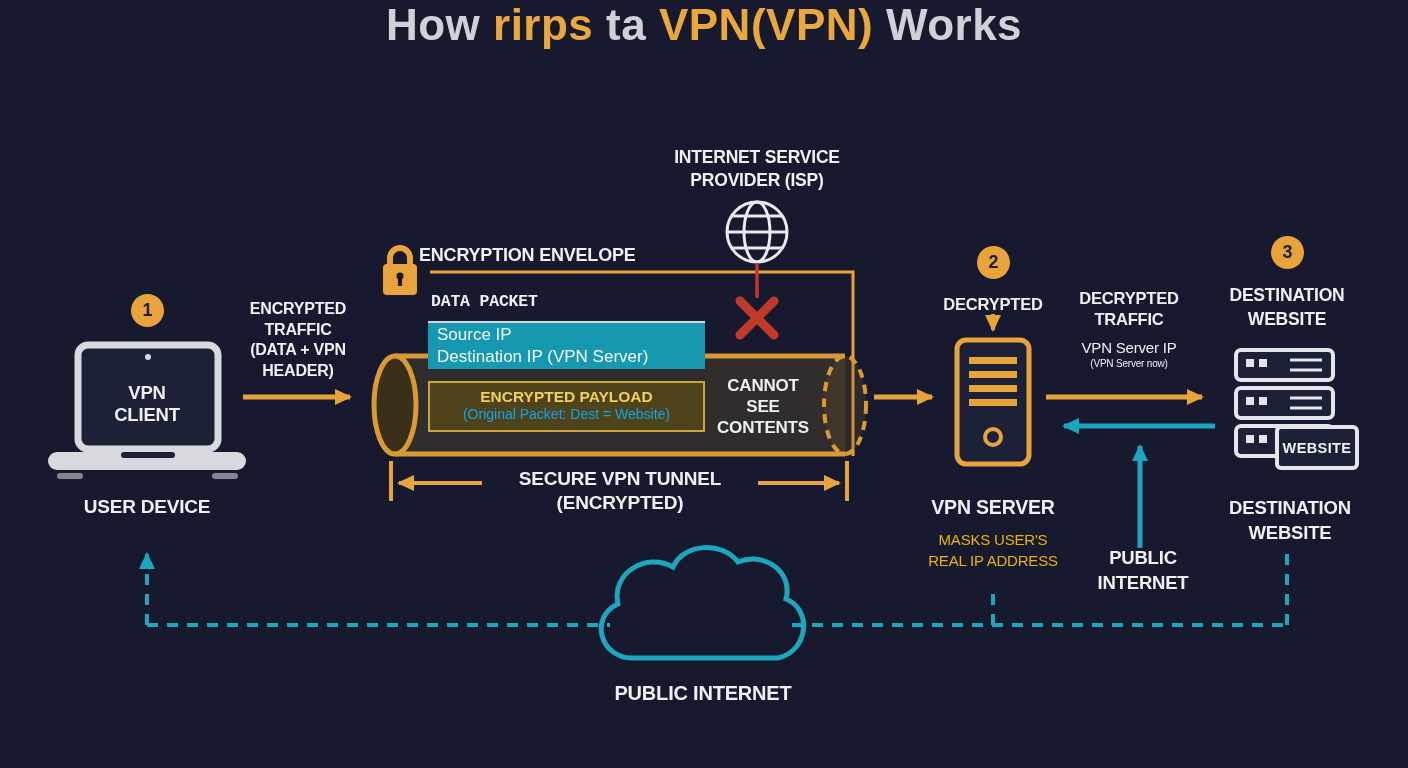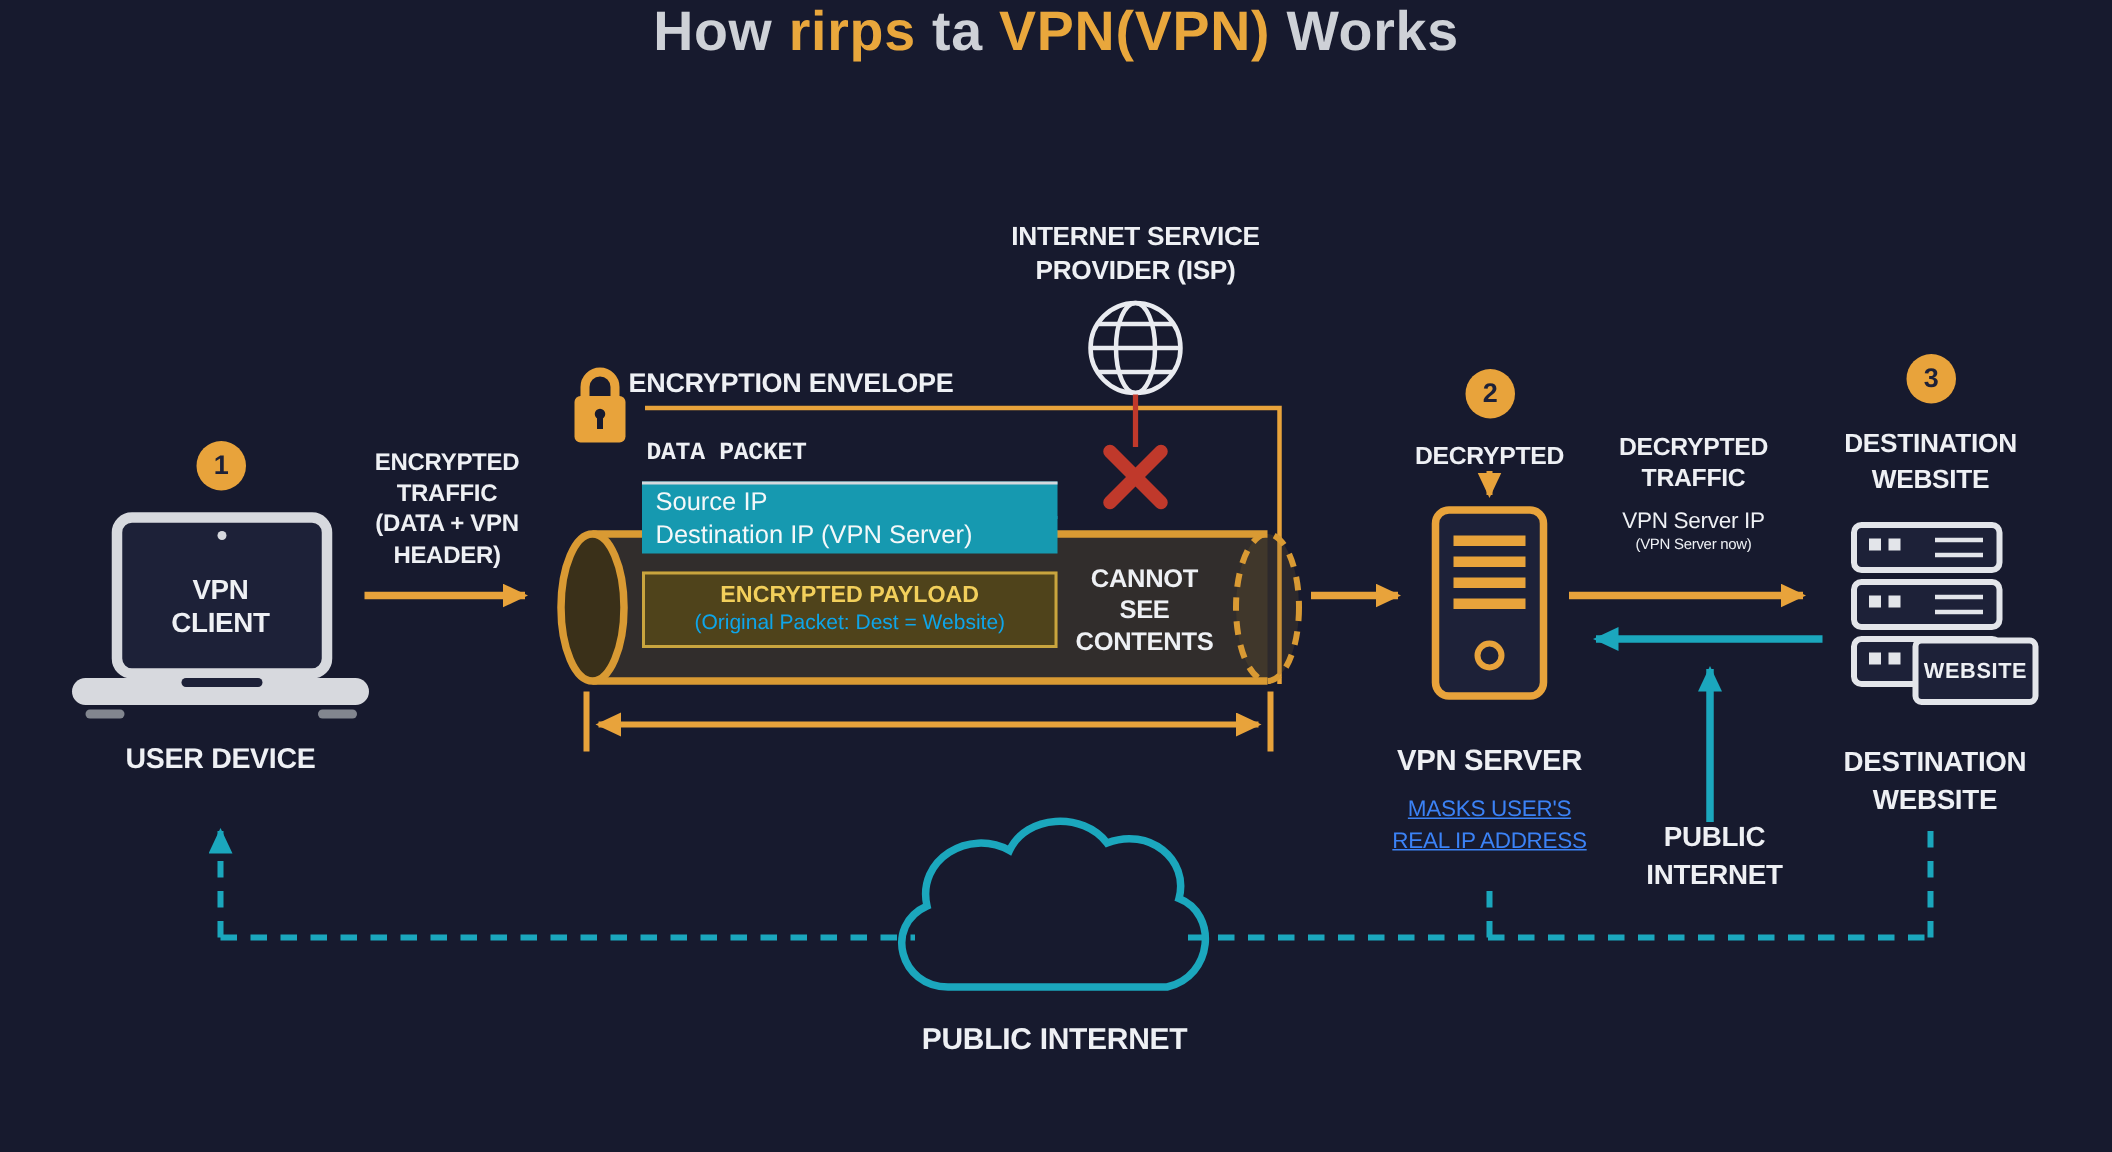--- a/index.html
+++ b/index.html
@@ -10,21 +10,21 @@
     font-family:"Liberation Sans", sans-serif;
   }
   .abs { position:absolute; }
   .ctr { text-align:center; }
   .pre { white-space:pre-line; }
   .bold { font-weight:700; }
   svg.layer { position:absolute; left:0; top:0; z-index:1; }
   .txt { z-index:2; letter-spacing:-0.2px; }
 
   .title { left:0; top:50px; width:1408px; text-align:center;
-           font-size:37px; font-weight:700; letter-spacing:0.5px; z-index:2; }
+           font-size:44px; font-weight:700; letter-spacing:0.5px; z-index:2; }
   .t-gray { color:#ced1d7; }
   .t-orange { color:#e9a73c; }
 
   .badge { width:33px; height:33px; border-radius:50%;
            background:#e8a33b; color:#1d2138;
            display:flex; align-items:center; justify-content:center;
            font-size:18px; font-weight:700; z-index:3; }
 
   .bar { height:25px; width:277px; display:flex; align-items:center;
          padding-left:9px; font-size:17px; color:#f4f8f9;
@@ -158,35 +158,37 @@
 
   <div class="abs payload" style="left:428px; top:381px;">
     <div class="p1">ENCRYPTED PAYLOAD</div>
     <div class="p2">(Original Packet: Dest = Website)</div>
   </div>
 
   <div class="abs txt ctr pre bold" style="left:700px; top:375px; width:126px; font-size:17px; line-height:21px; z-index:3;">CANNOT
 SEE
 CONTENTS</div>
 
+  <div class="abs txt ctr pre bold tunnel-label" style="left:482px; top:466px; width:276px; font-size:19px; line-height:24px;">SECURE VPN TUNNEL
+(ENCRYPTED)</div>
 
   <div class="abs badge" style="left:131px; top:294px;">1</div>
   <div class="abs txt ctr pre bold" style="left:92px; top:382px; width:110px; font-size:18.5px; line-height:22px;">VPN
 CLIENT</div>
   <div class="abs txt ctr bold" style="left:52px; top:496px; width:190px; font-size:19px;">USER DEVICE</div>
 
   <div class="abs txt ctr pre bold" style="left:225px; top:299px; width:146px; font-size:16px; line-height:20.5px;">ENCRYPTED
 TRAFFIC
 (DATA + VPN
 HEADER)</div>
 
   <div class="abs badge" style="left:977px; top:246px;">2</div>
   <div class="abs txt ctr bold" style="left:933px; top:295px; width:120px; font-size:16.5px;">DECRYPTED</div>
   <div class="abs txt ctr bold" style="left:913px; top:496px; width:160px; font-size:19.5px;">VPN SERVER</div>
-  <div class="abs txt ctr pre" style="left:908px; top:529px; width:170px; font-size:15px; line-height:21px; font-weight:500; color:#3b82f6;text-decoration:underline;">MASKS USER'S
+  <div class="abs txt ctr pre" style="left:908px; top:529px; width:170px; font-size:15px; line-height:21px; font-weight:500; color:#eab308;">MASKS USER'S
 REAL IP ADDRESS</div>
 
   <div class="abs txt ctr" style="left:1047px; top:288px; width:164px;">
     <div class="pre bold" style="font-size:16.5px; line-height:21px;">DECRYPTED
 TRAFFIC</div>
     <div style="font-size:15px; margin-top:9px;">VPN Server IP</div>
     <div style="font-size:10px; margin-top:2px;">(VPN Server now)</div>
   </div>
 
   <div class="abs badge" style="left:1271px; top:236px;">3</div>

